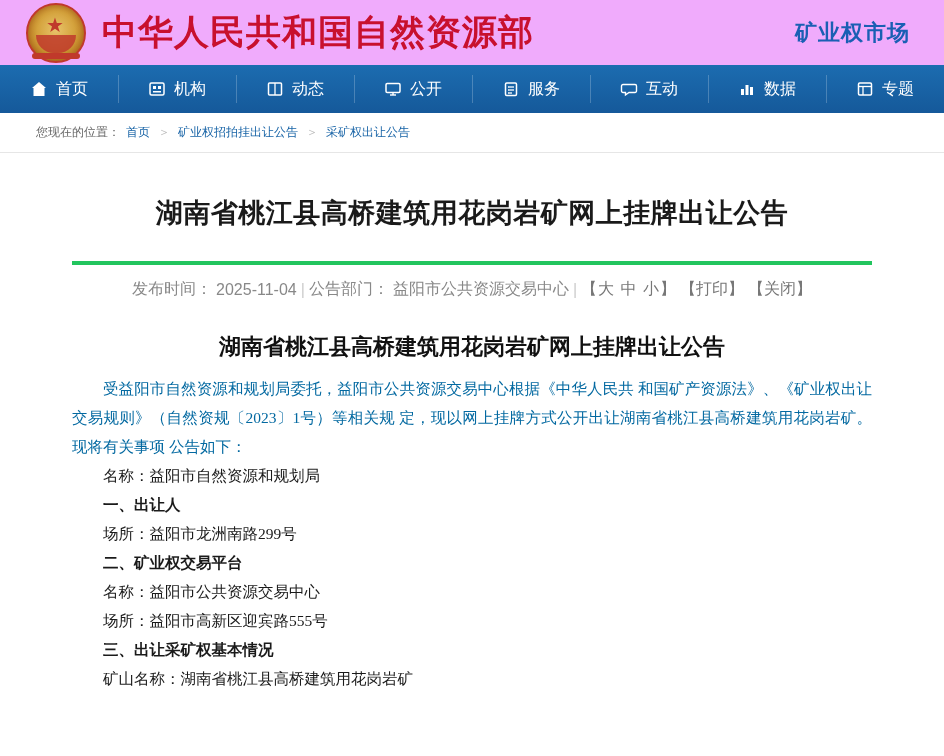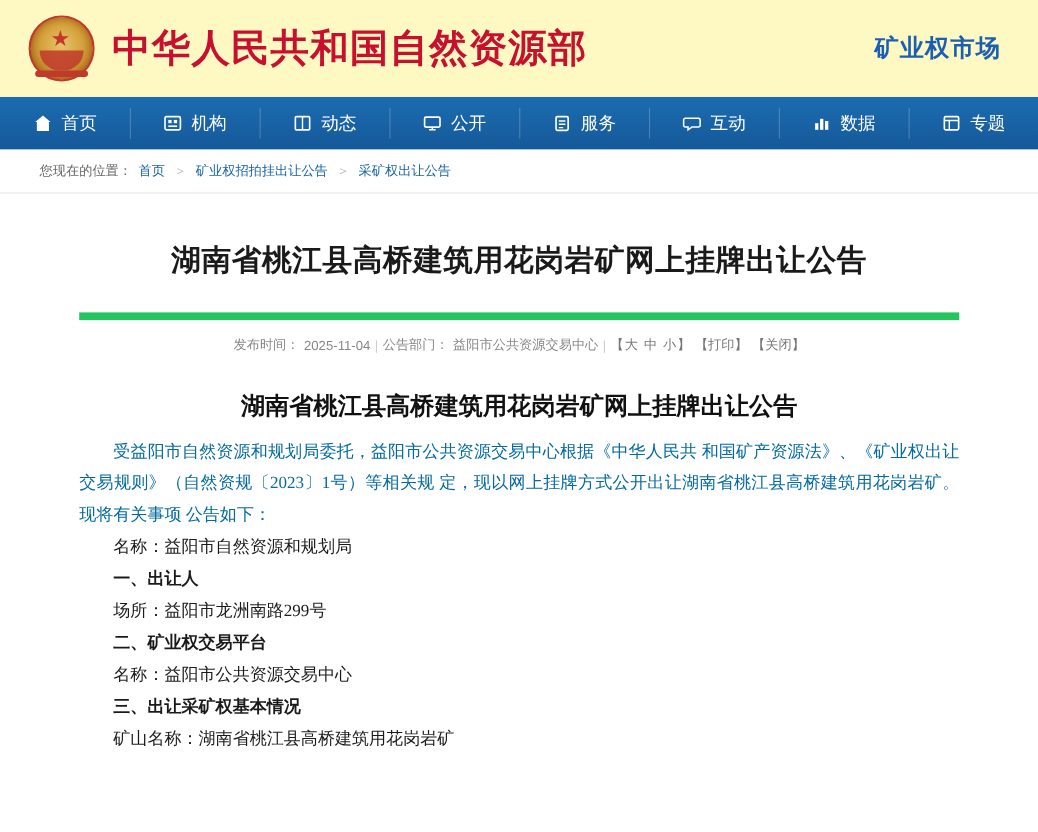--- a/index.html
+++ b/index.html
@@ -7,22 +7,22 @@
     margin: 0; padding: 0;
     width: 944px; height: 756px;
     background: #ffffff;
     font-family: "Liberation Sans", sans-serif;
     overflow: hidden;
   }
 
   
   .header {
     position: relative;
-    height: 88px;
-    background: #fef9c3;
+    height: 65px;
+    background: #f0abfc;
     display: flex;
     align-items: center;
     padding: 0 24px;
   }
   .emblem {
     width: 64px; height: 64px;
     flex: 0 0 64px;
     margin-right: 14px;
     position: relative;
   }
@@ -153,24 +153,24 @@
   .doc-title {
     text-align: center;
     font-family: "Liberation Serif", serif;
     font-size: 27px;
     font-weight: bold;
     color: #1a1a1a;
     padding: 42px 0 30px;
     letter-spacing: .5px;
   }
   .meta-bar {
-    border-top: 7px solid #22c55e;
+    border-top: 4px solid #22c55e;
     padding: 14px 0 12px;
     text-align: center;
-    font-size: 12px;
+    font-size: 16px;
     color: #888;
     display: flex;
     justify-content: center;
     align-items: center;
     gap: 4px;
     flex-wrap: nowrap;
   }
   .meta-bar .divider { color: #ccc; }
   .meta-bar .fs-group, .meta-bar .act { color: #777; }
   .meta-bar .act { cursor: pointer; }
@@ -345,16 +345,17 @@
 
   <div class="body-title">湖南省桃江县高桥建筑用花岗岩矿网上挂牌出让公告</div>
 
   <div class="para indent">受益阳市自然资源和规划局委托，益阳市公共资源交易中心根据《中华人民共 和国矿产资源法》、《矿业权出让交易规则》（自然资规〔2023〕1号）等相关规 定，现以网上挂牌方式公开出让湖南省桃江县高桥建筑用花岗岩矿。现将有关事项 公告如下：</div>
 
   <div class="line">名称：益阳市自然资源和规划局</div>
   <div class="line bold">一、出让人</div>
   <div class="line">场所：益阳市龙洲南路299号</div>
   <div class="line bold">二、矿业权交易平台</div>
   <div class="line">名称：益阳市公共资源交易中心</div>
+  <div class="line">场所：益阳市高新区迎宾路555号</div>
   <div class="line bold">三、出让采矿权基本情况</div>
   <div class="line">矿山名称：湖南省桃江县高桥建筑用花岗岩矿</div>
 
 </div>
 
 </body></html>

